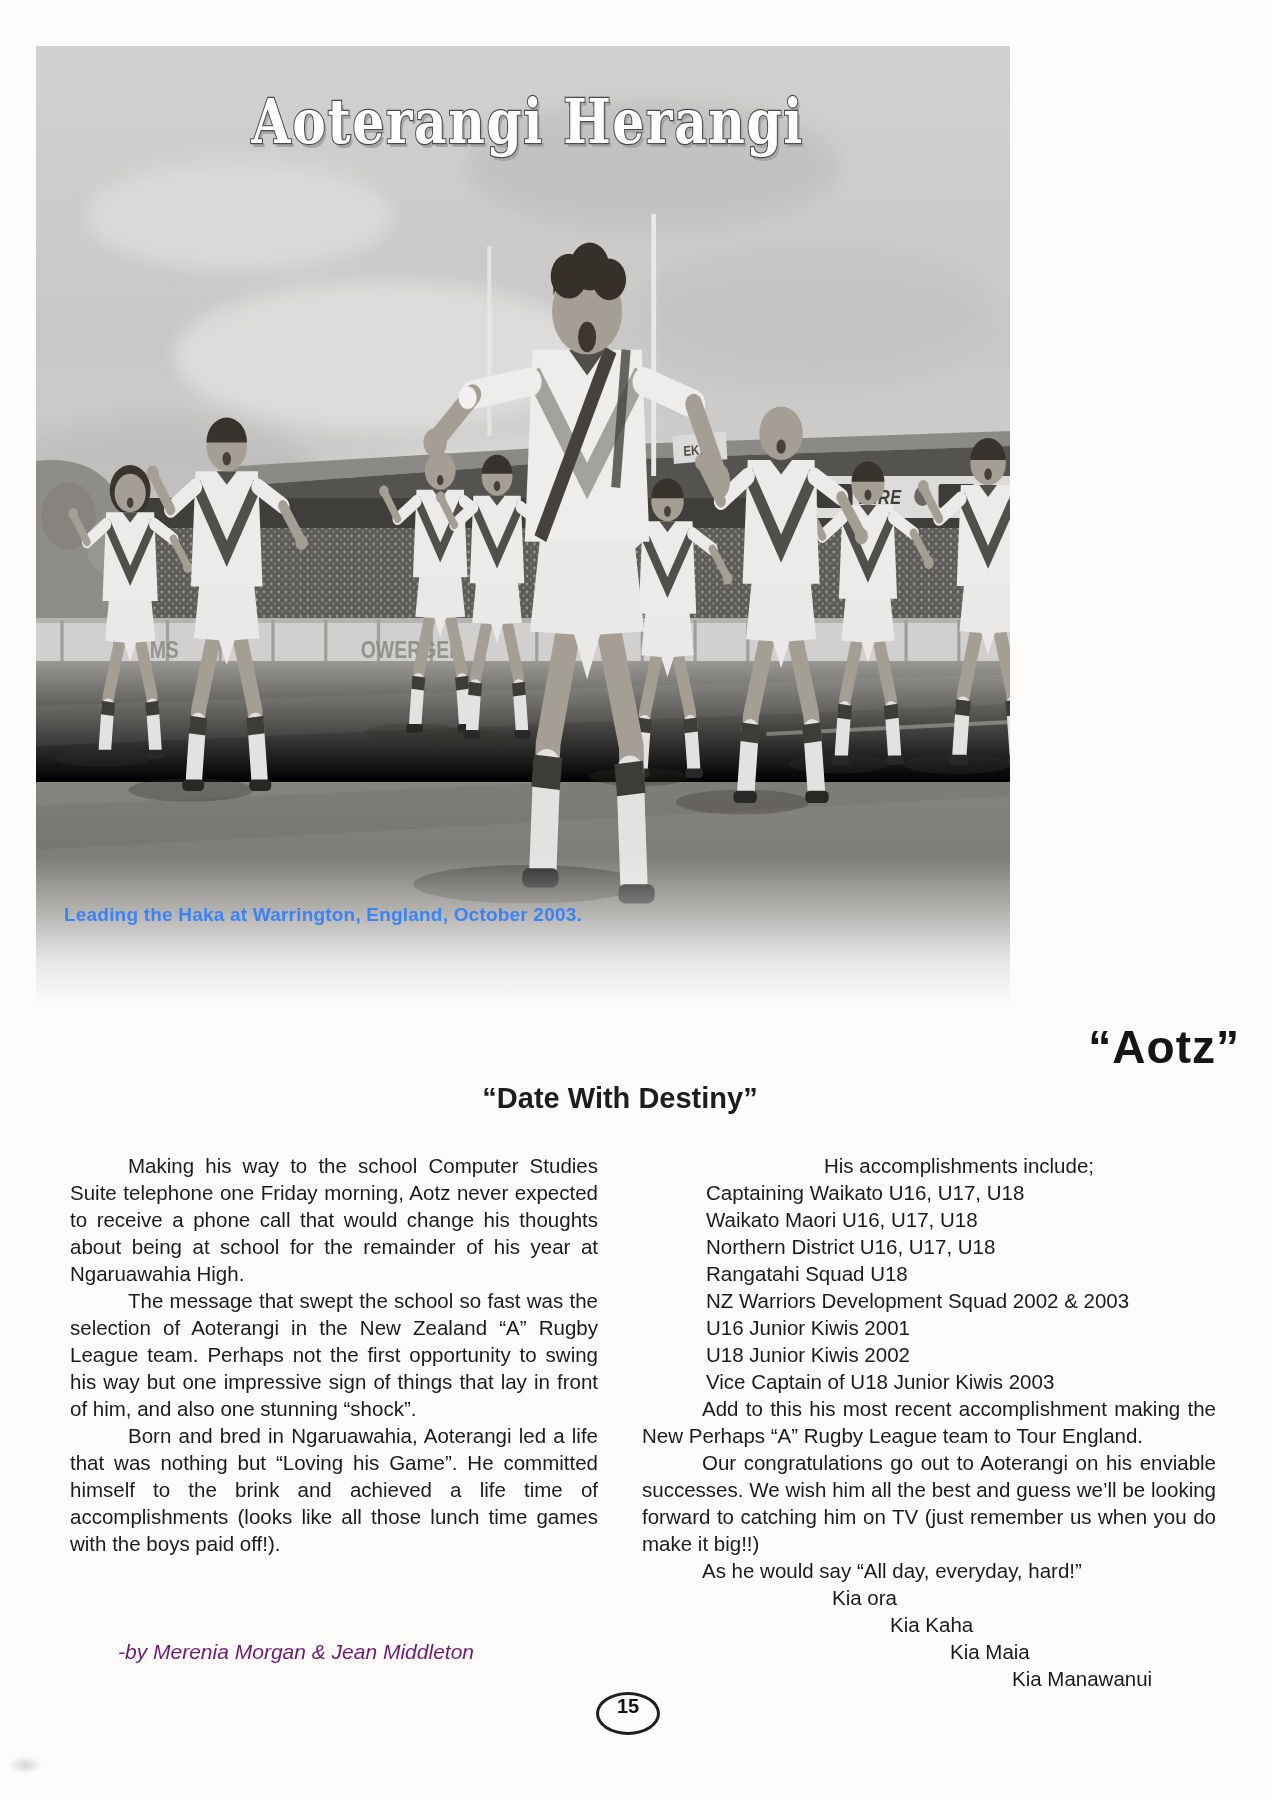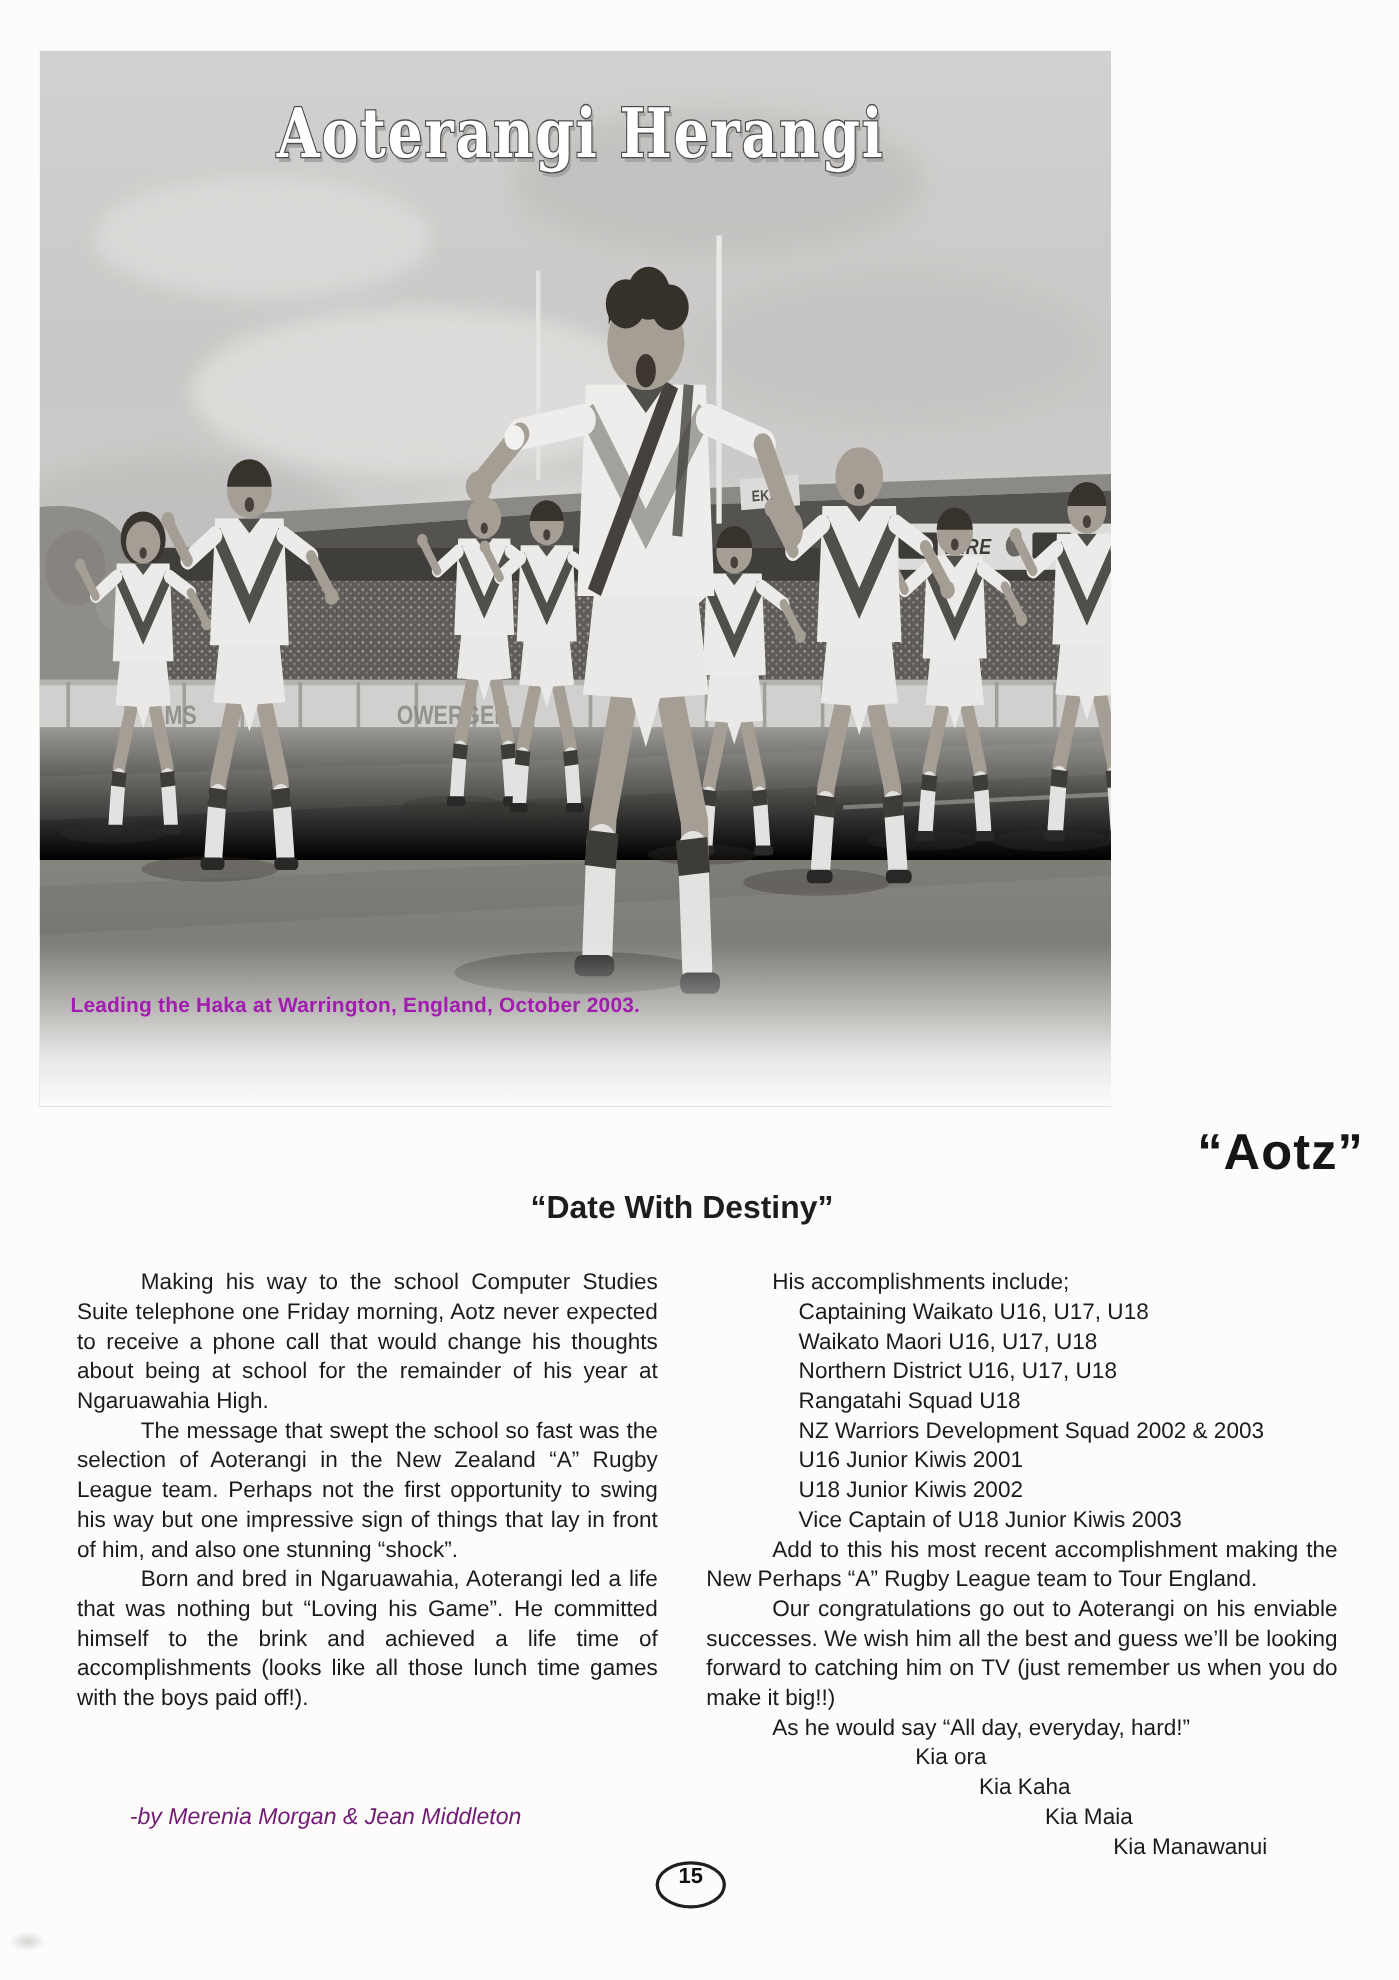--- a/index.html
+++ b/index.html
@@ -9,21 +9,21 @@
     font-family:"Liberation Sans",sans-serif;
     -webkit-font-smoothing:antialiased;
   }
   .page{position:absolute;inset:0;overflow:hidden;}
 
   
   .photo{position:absolute;left:36px;top:46px;width:974px;height:960px;margin:0;}
   .photo svg{display:block;width:100%;height:100%;}
   .photo-caption{
     position:absolute;left:28px;top:858px;
-    font-weight:700;font-size:19px;letter-spacing:.2px;color:#a21caf;
+    font-weight:700;font-size:19px;letter-spacing:.2px;color:#3b82f6;
   }
   .photo-title-shadow{
     font-family:"DejaVu Serif",serif;font-weight:700;font-size:62px;
     fill:#a7a6a4;letter-spacing:2px;
   }
   .photo-title{
     font-family:"DejaVu Serif",serif;font-weight:700;font-size:62px;
     fill:#ffffff;stroke:#4e4b48;stroke-width:2.4px;paint-order:stroke;
     letter-spacing:2px;
   }
@@ -36,22 +36,22 @@
   .article-head h1{margin:0;font-size:46px;font-weight:700;letter-spacing:1px;color:#161616;text-align:right;}
   .article-head h2{margin:8px 0 0;font-size:29px;font-weight:700;color:#1d1d1d;}
 
   
   .columns{position:absolute;left:70px;top:1152px;width:1146px;display:flex;}
   .col{font-size:20.5px;line-height:27px;}
   .col-left{width:528px;}
   .col-right{width:574px;margin-left:44px;}
   .col p{margin:0;}
   .col-left p{text-align:justify;text-indent:58px;}
-  .col-right .intro{text-indent:60px;}
-  .acc-item{margin-left:84px;}
+  .col-right .intro{text-indent:60px;text-align:center;}
+  .acc-item{margin-left:64px;}
   .col-right .just{text-align:justify;text-indent:60px;}
   .col-right .say-line{text-indent:60px;}
   .closing-line.c0{margin-left:190px;}
   .closing-line.c1{margin-left:248px;}
   .closing-line.c2{margin-left:308px;}
   .closing-line.c3{margin-left:370px;}
 
   
   .byline{position:absolute;left:118px;top:1640px;font-style:italic;font-size:21px;color:#701a75;}
   .page-number{

